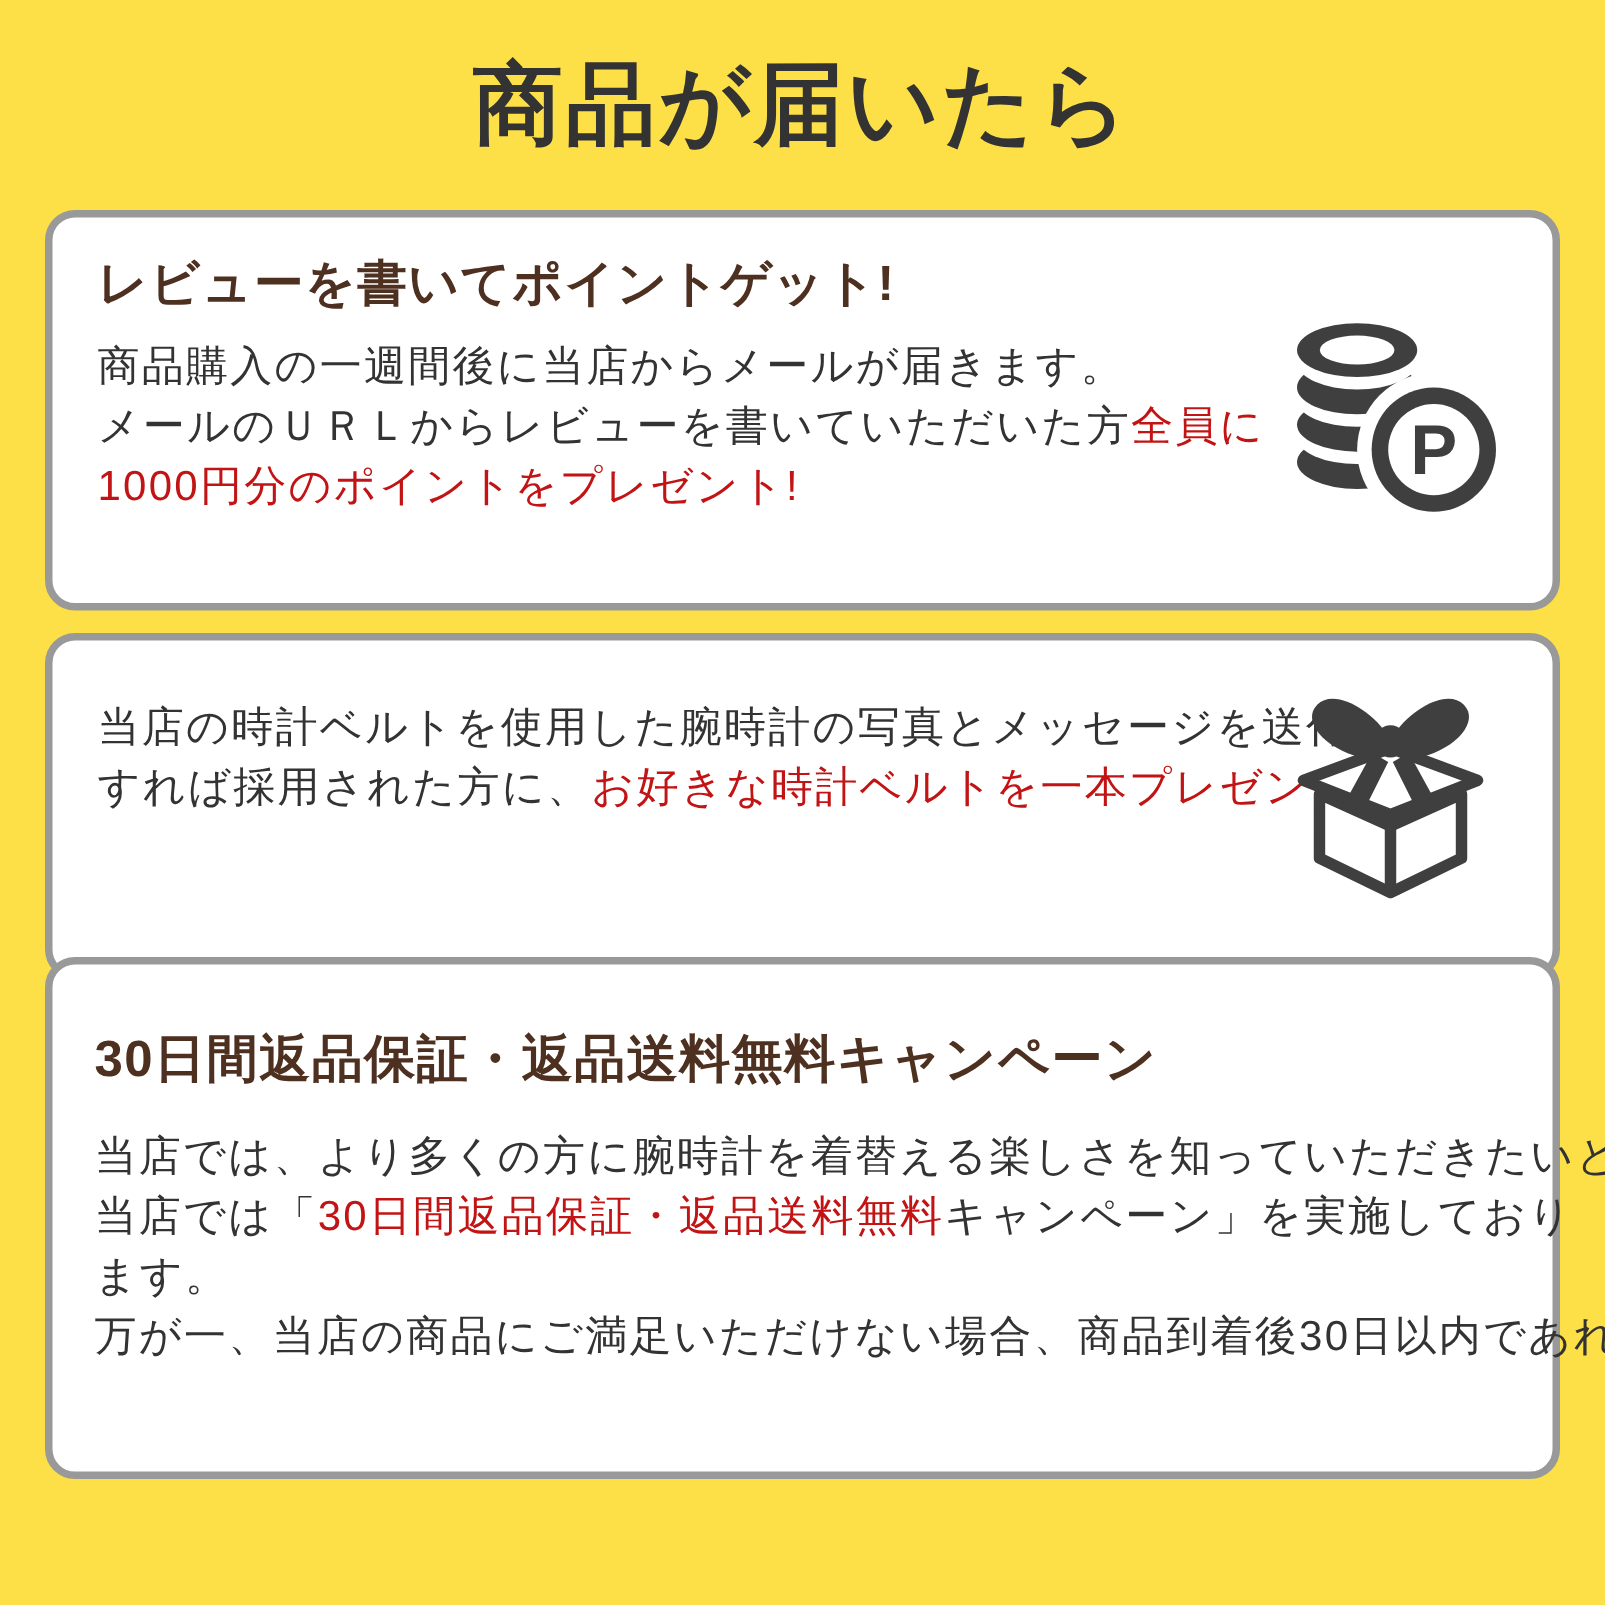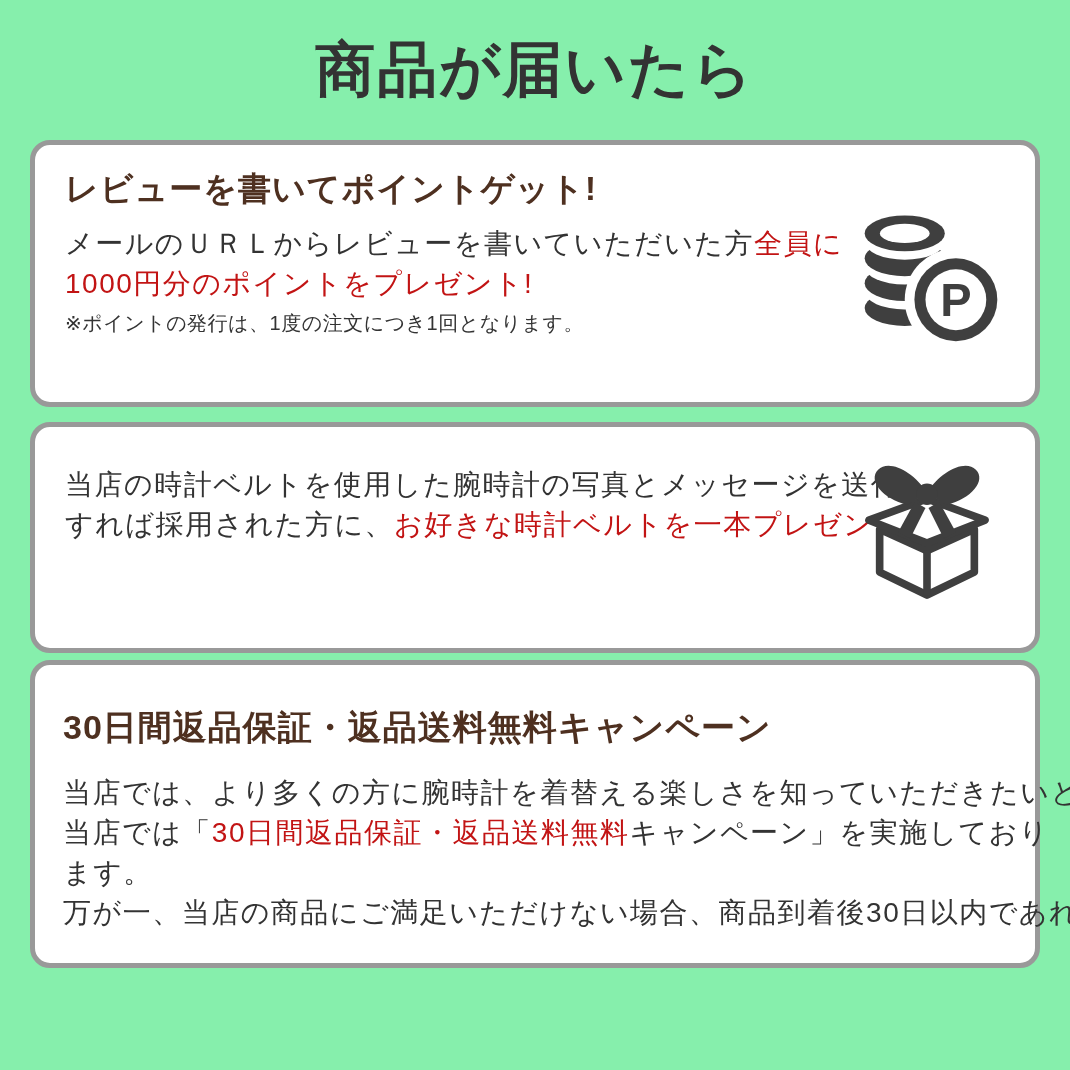--- a/index.html
+++ b/index.html
@@ -1,20 +1,20 @@
 <!DOCTYPE html>
 <html><head>
 <meta charset="utf-8">
 <style>
   html, body { margin: 0; padding: 0; background: #ffffff; }
   .page {
     position: relative;
     width: 1070px;
     height: 1070px;
-    background: #86efac;
+    background: #fde047;
     font-family: "Liberation Sans", "DejaVu Sans", sans-serif;
     color: #333333;
     overflow: hidden;
   }
   .page-title {
     position: absolute;
     top: 30px;
     left: 0;
     width: 100%;
     margin: 0;
@@ -28,21 +28,21 @@
     position: absolute;
     left: 30px;
     width: 1010px;
     box-sizing: border-box;
     background: #ffffff;
     border: 5px solid #999999;
     border-radius: 20px;
   }
   #box-review  { top: 140px; height: 267px; padding: 22px 30px; }
   #box-photo   { top: 422px; height: 231px; padding: 38px 30px; }
-  #box-return  { top: 660px; height: 308px; padding: 40px 28px; }
+  #box-return  { top: 638px; height: 348px; padding: 40px 28px; }
   .box-heading {
     margin: 0 0 12px 0;
     font-size: 33px;
     font-weight: bold;
     color: #4e3020;
     letter-spacing: 1px;
   }
   #box-return .box-heading { font-size: 34px; margin-bottom: 22px; }
   .line {
     font-size: 28px;
@@ -61,23 +61,23 @@
 </head>
 <body>
 
 <div class="page">
 
   <h1 class="page-title">商品が届いたら</h1>
 
   <section class="info-box" id="box-review">
     <h2 class="box-heading">レビューを書いてポイントゲット!</h2>
     <div class="lines">
+        <div class="line"><span>商品購入の一週間後に当店からメールが届きます。</span></div>
         <div class="line"><span>メールのＵＲＬからレビューを書いていただいた方</span><span class="em">全員に</span></div>
         <div class="line"><span class="em">1000円分のポイントをプレゼント!</span></div>
-        <div class="line note"><span>※ポイントの発行は、1度の注文につき1回となります。</span></div>
       </div>
     <div class="box-icon">
       <svg viewBox="0 0 110 110" xmlns="http://www.w3.org/2000/svg">
         <ellipse cx="36" cy="76" rx="29" ry="13" fill="#3f3f3f"></ellipse>
         <ellipse cx="36" cy="64" rx="29" ry="13" fill="#ffffff"></ellipse>
         <ellipse cx="36" cy="58" rx="29" ry="13" fill="#3f3f3f"></ellipse>
         <ellipse cx="36" cy="46" rx="29" ry="13" fill="#ffffff"></ellipse>
         <ellipse cx="36" cy="40" rx="29" ry="13" fill="#3f3f3f"></ellipse>
         <ellipse cx="36" cy="28" rx="29" ry="13" fill="#ffffff"></ellipse>
         <ellipse cx="36" cy="22" rx="29" ry="13" fill="#3f3f3f"></ellipse>

